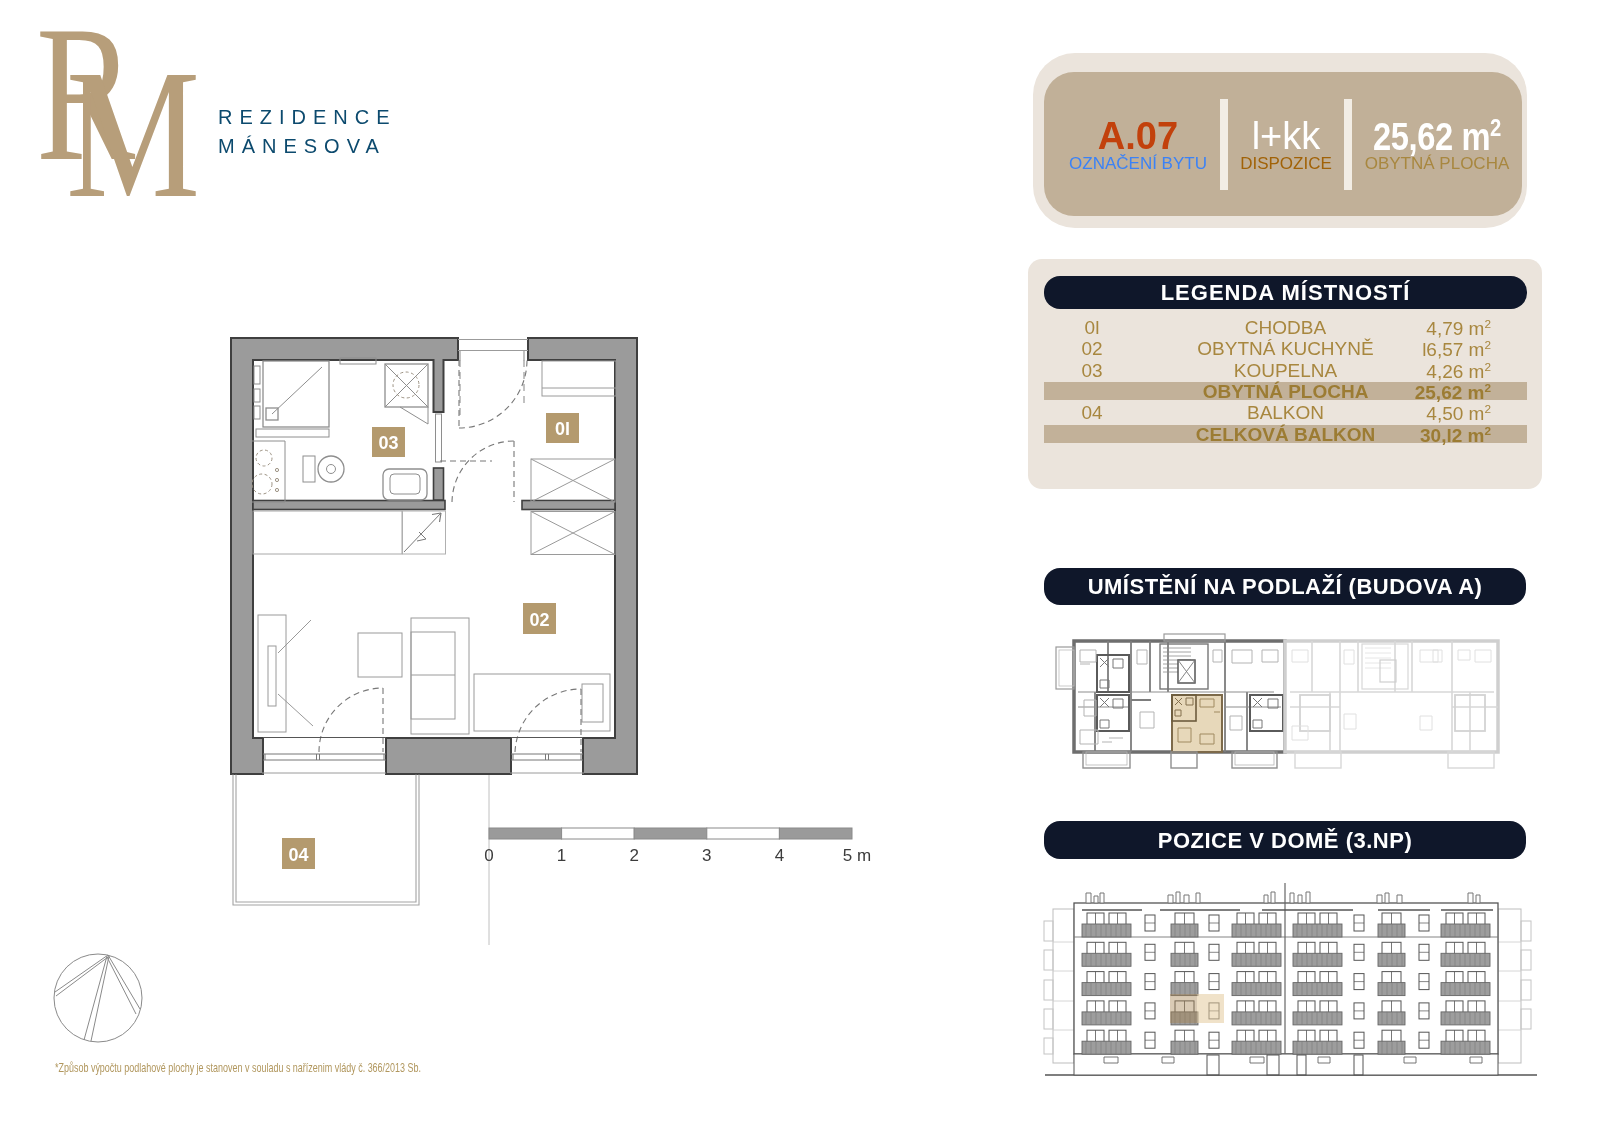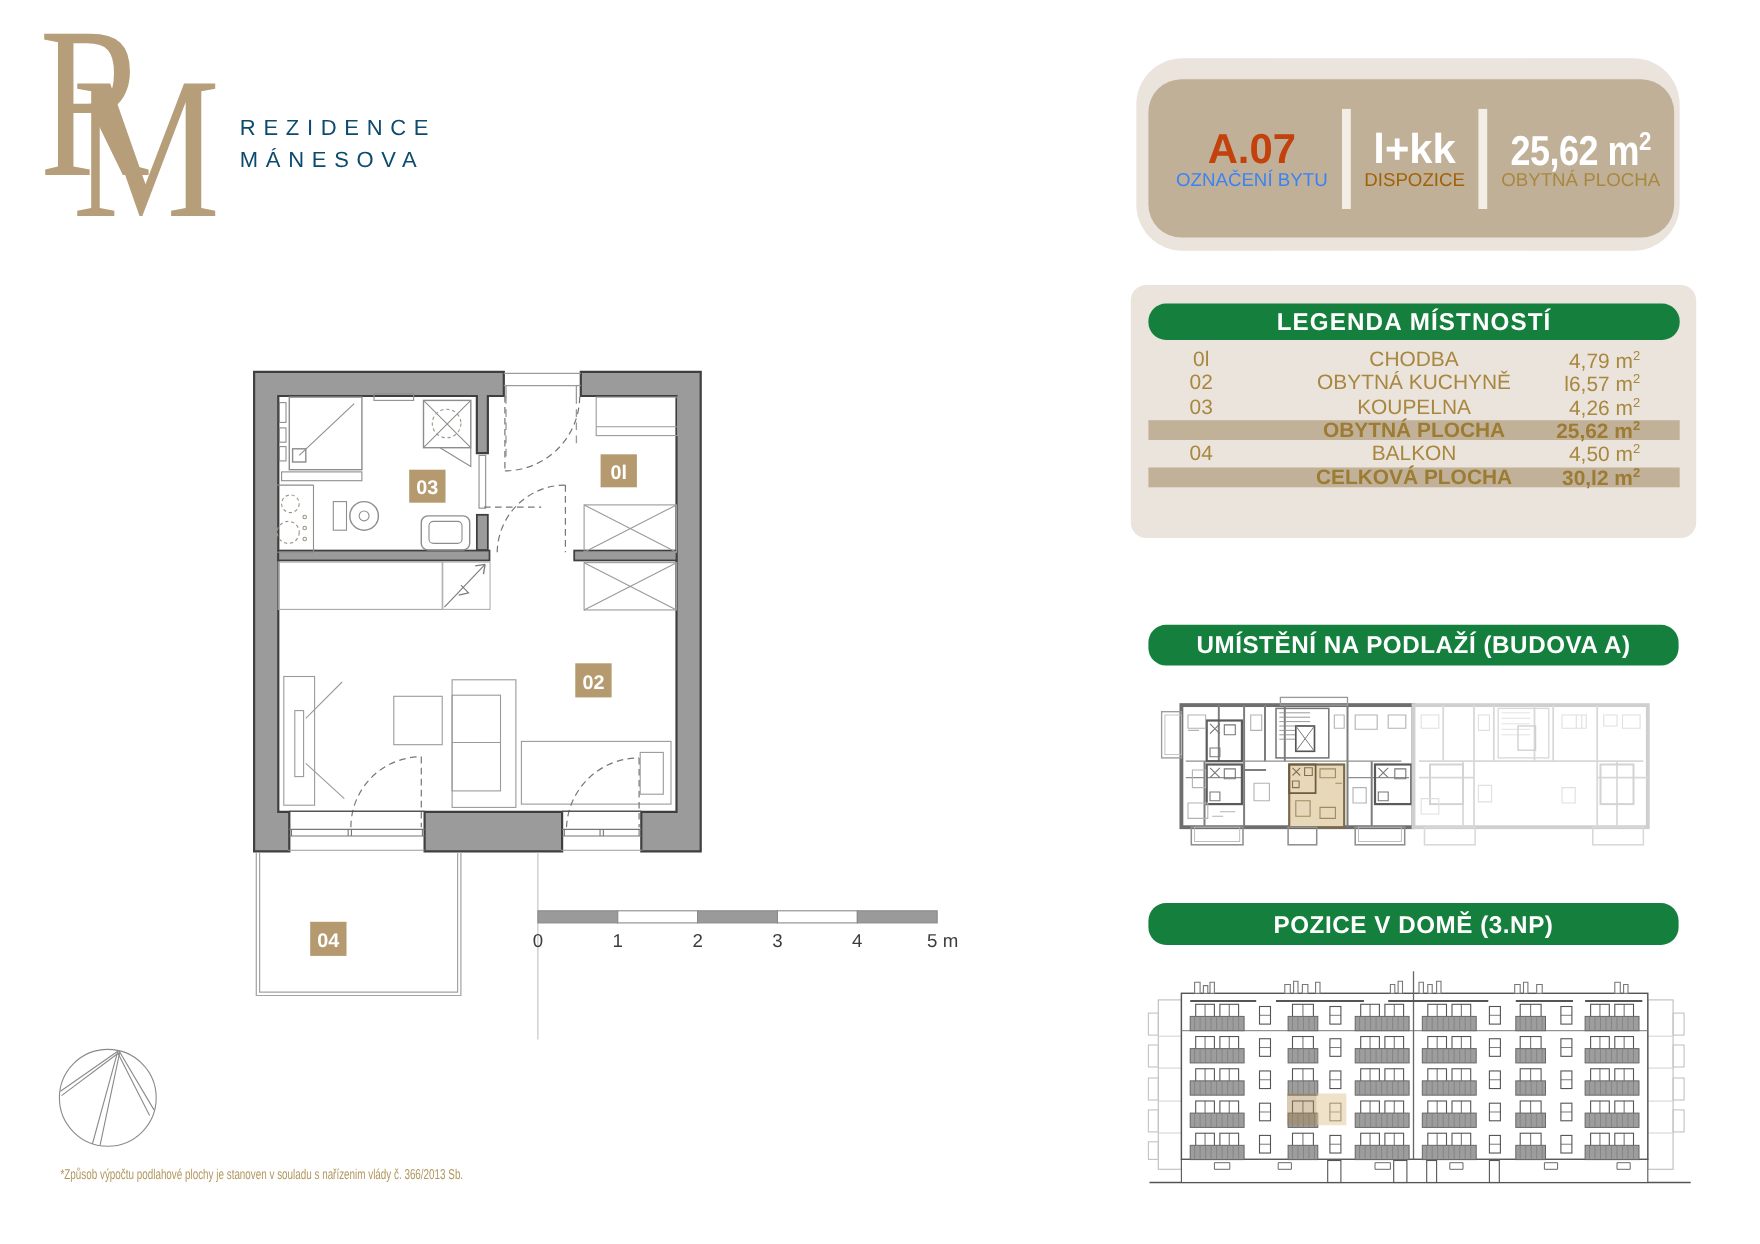--- a/index.html
+++ b/index.html
@@ -1,18 +1,18 @@
 <!DOCTYPE html>
 <html><head>
 <meta charset="utf-8">
 <style>
 html,body{margin:0;padding:0;background:#fff;}
 body{width:1600px;height:1131px;position:relative;overflow:hidden;font-family:"Liberation Sans",sans-serif;}
 .abs{position:absolute;}
-.bar{position:absolute;background:#15803d;border-radius:16px;color:#fff;font-weight:bold;
+.bar{position:absolute;background:#0f172a;border-radius:16px;color:#fff;font-weight:bold;
   text-align:center;letter-spacing:0.5px;font-size:22px;white-space:nowrap;}
 .row{position:absolute;left:1044px;width:483px;font-size:19px;color:#a8873f;}
 .row .num{position:absolute;left:20px;width:56px;text-align:center;}
 .row .name{display:block;text-align:center;}
 .row .val{position:absolute;right:36px;top:0;}
 sup{font-size:62%;vertical-align:super;}
 </style>
 </head>
 <body>
 
@@ -30,21 +30,21 @@
 <div class="abs" style="left:1044px;top:72px;width:478px;height:144px;background:#c1b098;border-radius:30px;"></div>
 
 <div class="abs" style="left:1220px;top:99px;width:8px;height:91px;background:#f2ede5;"></div>
 
 <div class="abs" style="left:1344px;top:99px;width:8px;height:91px;background:#f2ede5;"></div>
 
 <div class="abs" style="left:1055px;top:115px;width:166px;text-align:center;color:#c2410c;font-weight:bold;font-size:38px;">A.07</div>
 
 <div class="abs" style="left:1055px;top:154px;width:166px;text-align:center;color:#3b82f6;font-size:17px;">OZNAČENÍ BYTU</div>
 
-<div class="abs" style="left:1228px;top:115px;width:116px;text-align:center;color:#fff;font-weight:bold;font-size:38px;">l+kk</div>
+<div class="abs" style="left:1228px;top:115px;width:116px;text-align:center;color:#fff;font-weight:normal;font-size:38px;">l+kk</div>
 
 <div class="abs" style="left:1228px;top:154px;width:116px;text-align:center;color:#a16207;font-size:17px;">DISPOZICE</div>
 
 <div class="abs" style="left:1352px;top:115px;width:170px;text-align:center;color:#fff;font-weight:bold;font-size:38px;letter-spacing:-0.5px;transform:scaleX(0.86);">25,62 m<sup>2</sup></div>
 
 <div class="abs" style="left:1352px;top:154px;width:170px;text-align:center;color:#a8873f;font-size:17px;">OBYTNÁ PLOCHA</div>
 
 <div class="abs" style="left:1028px;top:259px;width:514px;height:230px;background:#ebe4dc;border-radius:14px;"></div>
 
 <div class="abs bar" style="left:1044px;top:276px;width:483px;height:33px;line-height:34px;font-size:22px;letter-spacing:1px;">LEGENDA MÍSTNOSTÍ</div>
@@ -76,21 +76,21 @@
     <span class="val">25,62 m<sup>2</sup></span>
   </div>
 
 <div class="row" style="top:402px;">
     <span class="num">04</span>
     <span class="name">BALKON</span>
     <span class="val">4,50 m<sup>2</sup></span>
   </div>
 
 <div class="row" style="top:424px;font-weight:bold;color:#9c7c33;">
-    <span class="name">CELKOVÁ PLOCHA</span>
+    <span class="name">CELKOVÁ BALKON</span>
     <span class="val">30,l2 m<sup>2</sup></span>
   </div>
 
 <div class="abs bar" style="left:1044px;top:568px;width:482px;height:37px;line-height:38px;">UMÍSTĚNÍ NA PODLAŽÍ (BUDOVA A)</div>
 
 <div class="abs bar" style="left:1044px;top:821px;width:482px;height:38px;line-height:39px;">POZICE V DOMĚ (3.NP)</div>
 
 <div class="abs" style="left:55px;top:1060px;color:#b1975e;font-size:13px;transform:scaleX(0.69);transform-origin:0 0;white-space:nowrap;">*Způsob výpočtu podlahové plochy je stanoven v souladu s nařízenim vlády č. 366/2013 Sb.</div>
 
 <svg class="abs" style="left:0;top:0;" width="1600" height="1131" viewBox="0 0 1600 1131">

